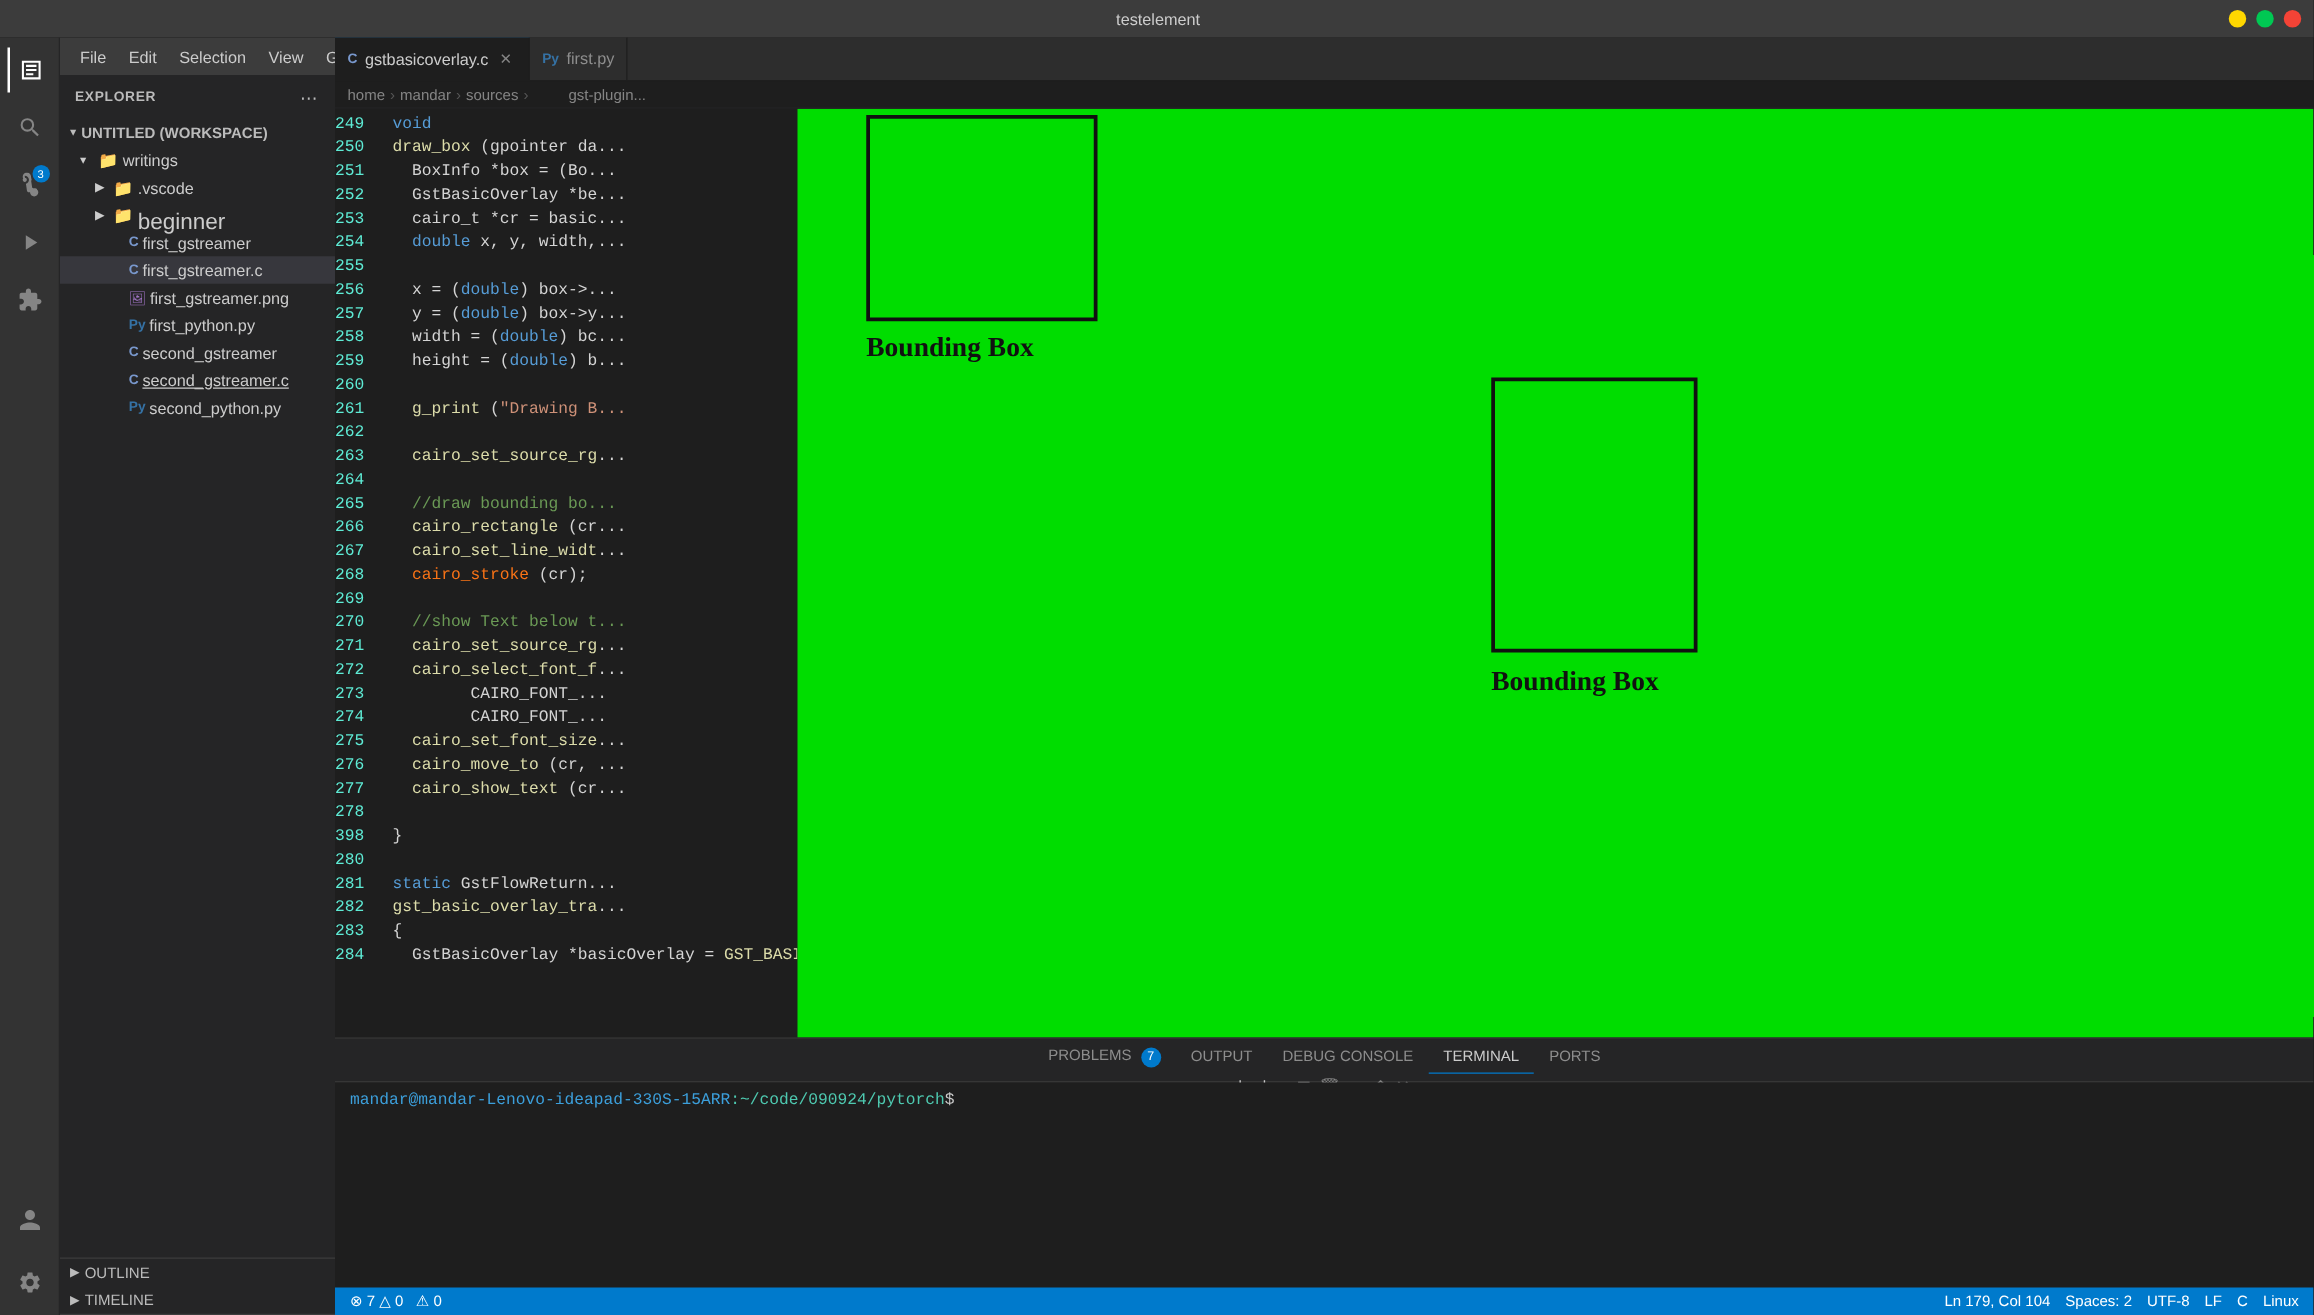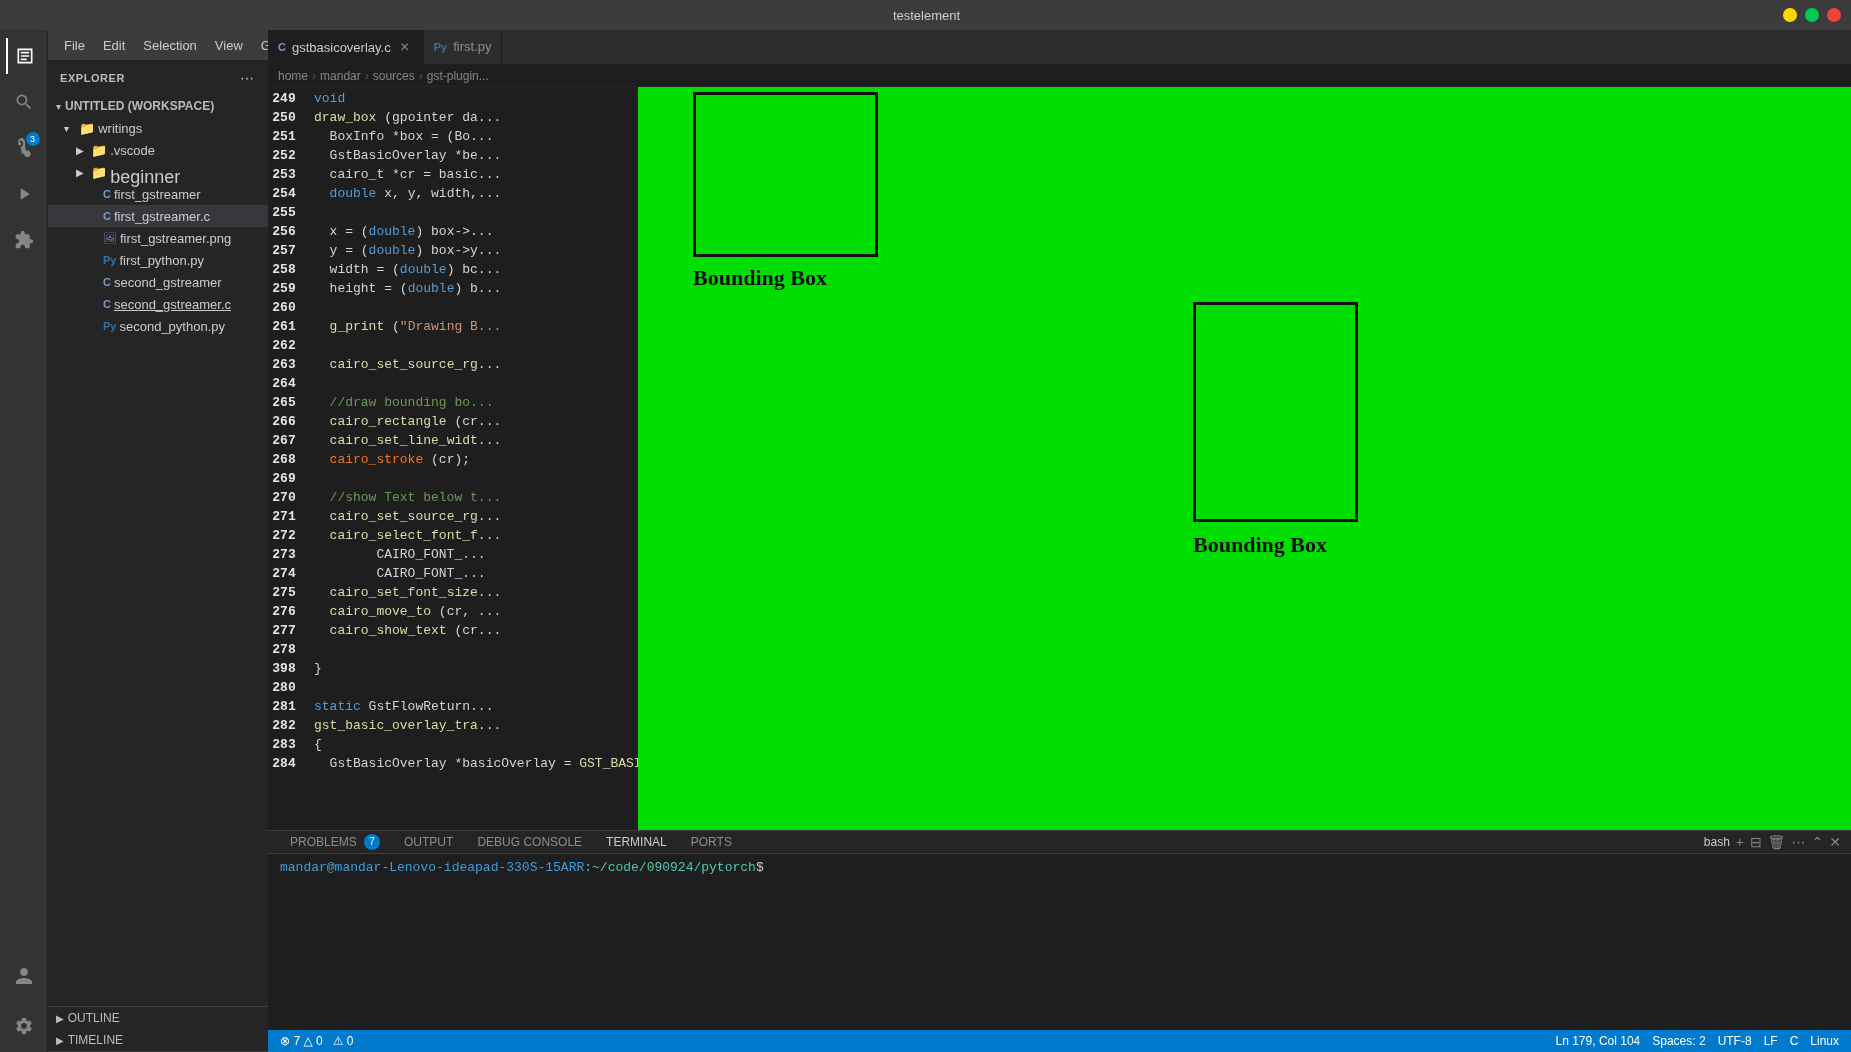--- a/index.html
+++ b/index.html
@@ -184,28 +184,28 @@
       </div>
     </div>
 
     <div style="height:22px;background:#1e1e1e;display:flex;align-items:center;padding:0 10px;gap:4px;font-size:12px;color:#858585;flex-shrink:0;border-bottom:1px solid #252526;">
       <span style="cursor:pointer;">home</span>
       <span style="color:#555;">›</span>
       <span style="cursor:pointer;">mandar</span>
       <span style="color:#555;">›</span>
       <span style="cursor:pointer;">sources</span>
       <span style="color:#555;">›</span>
-      <span style="cursor:pointer;">gst-plugin...</span>
+      <span style="cursor:pointer;margin-left:28px;">gst-plugin...</span>
     </div>
 
     <div style="flex:1;display:flex;overflow:hidden;">
 
       <div style="width:370px;flex-shrink:0;display:flex;flex-direction:column;overflow:hidden;background:#1e1e1e;">
         <div style="flex:1;display:flex;overflow-y:auto;font-family:'Courier New',monospace;font-size:13px;line-height:19px;">
-          <div style="width:42px;text-align:center;padding-right:10px;color:#e5e5e5;user-select:none;padding-top:2px;flex-shrink:0;font-weight:bold;">
+          <div style="width:42px;text-align:left;padding-right:10px;color:#5eead4;user-select:none;padding-top:2px;flex-shrink:0;">
             <div>249</div>
               <div>250</div>
               <div>251</div>
               <div>252</div>
               <div>253</div>
             <div>254</div>
               <div>255</div>
               <div>256</div>
               <div>257</div>
               <div>258</div>
@@ -284,21 +284,21 @@
 
         <div style="position:absolute;left:555px;top:215px;width:165px;height:220px;border:3px solid #111;"></div>
         <div style="position:absolute;left:555px;top:445px;font-size:22px;font-weight:bold;color:#111;font-family:serif;">Bounding Box</div>
 
       </div>
 
     </div>
 
     <div style="height:200px;background:#1e1e1e;border-top:1px solid #3c3c3c;display:flex;flex-direction:column;flex-shrink:0;">
 
-      <div style="height:23px;background:#252526;display:flex;align-items:center;padding:0 10px;border-bottom:1px solid #3c3c3c;justify-content:space-between;">
+      <div style="height:35px;background:#252526;display:flex;align-items:center;padding:0 10px;border-bottom:1px solid #3c3c3c;justify-content:space-between;flex-direction:column;">
         <div style="display:flex;gap:0px;align-items:center;">
           <div style="padding:6px 12px;font-size:12px;cursor:pointer;color:#8d8d8d;border-bottom:1px solid transparent;">
             <span>PROBLEMS</span>
             <span style="background:#007acc;color:#fff;font-size:10px;min-width:16px;height:16px;border-radius:8px;display:inline-flex;align-items:center;justify-content:center;padding:0 4px;margin-left:4px;">7</span>
           </div>
           <div style="padding:6px 12px;font-size:12px;cursor:pointer;color:#8d8d8d;border-bottom:1px solid transparent;">
             <span>OUTPUT</span>
           </div>
           <div style="padding:6px 12px;font-size:12px;cursor:pointer;color:#8d8d8d;border-bottom:1px solid transparent;">
             <span>DEBUG CONSOLE</span>

